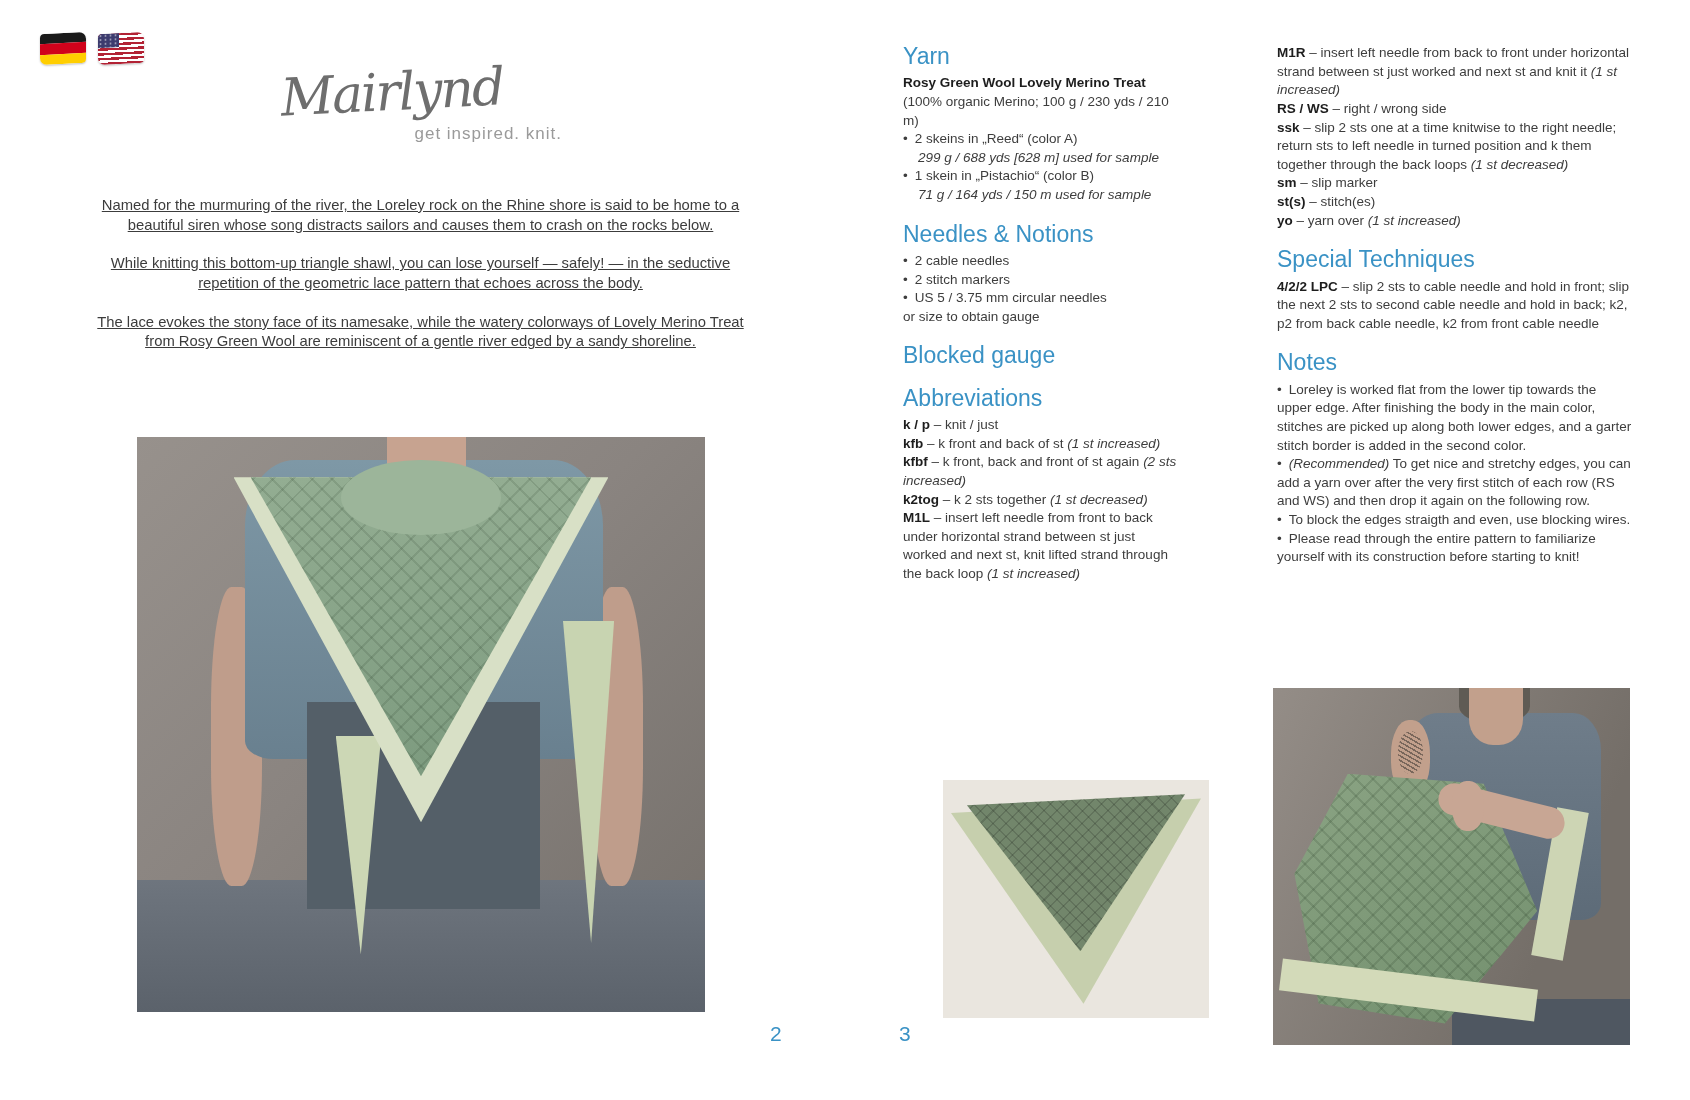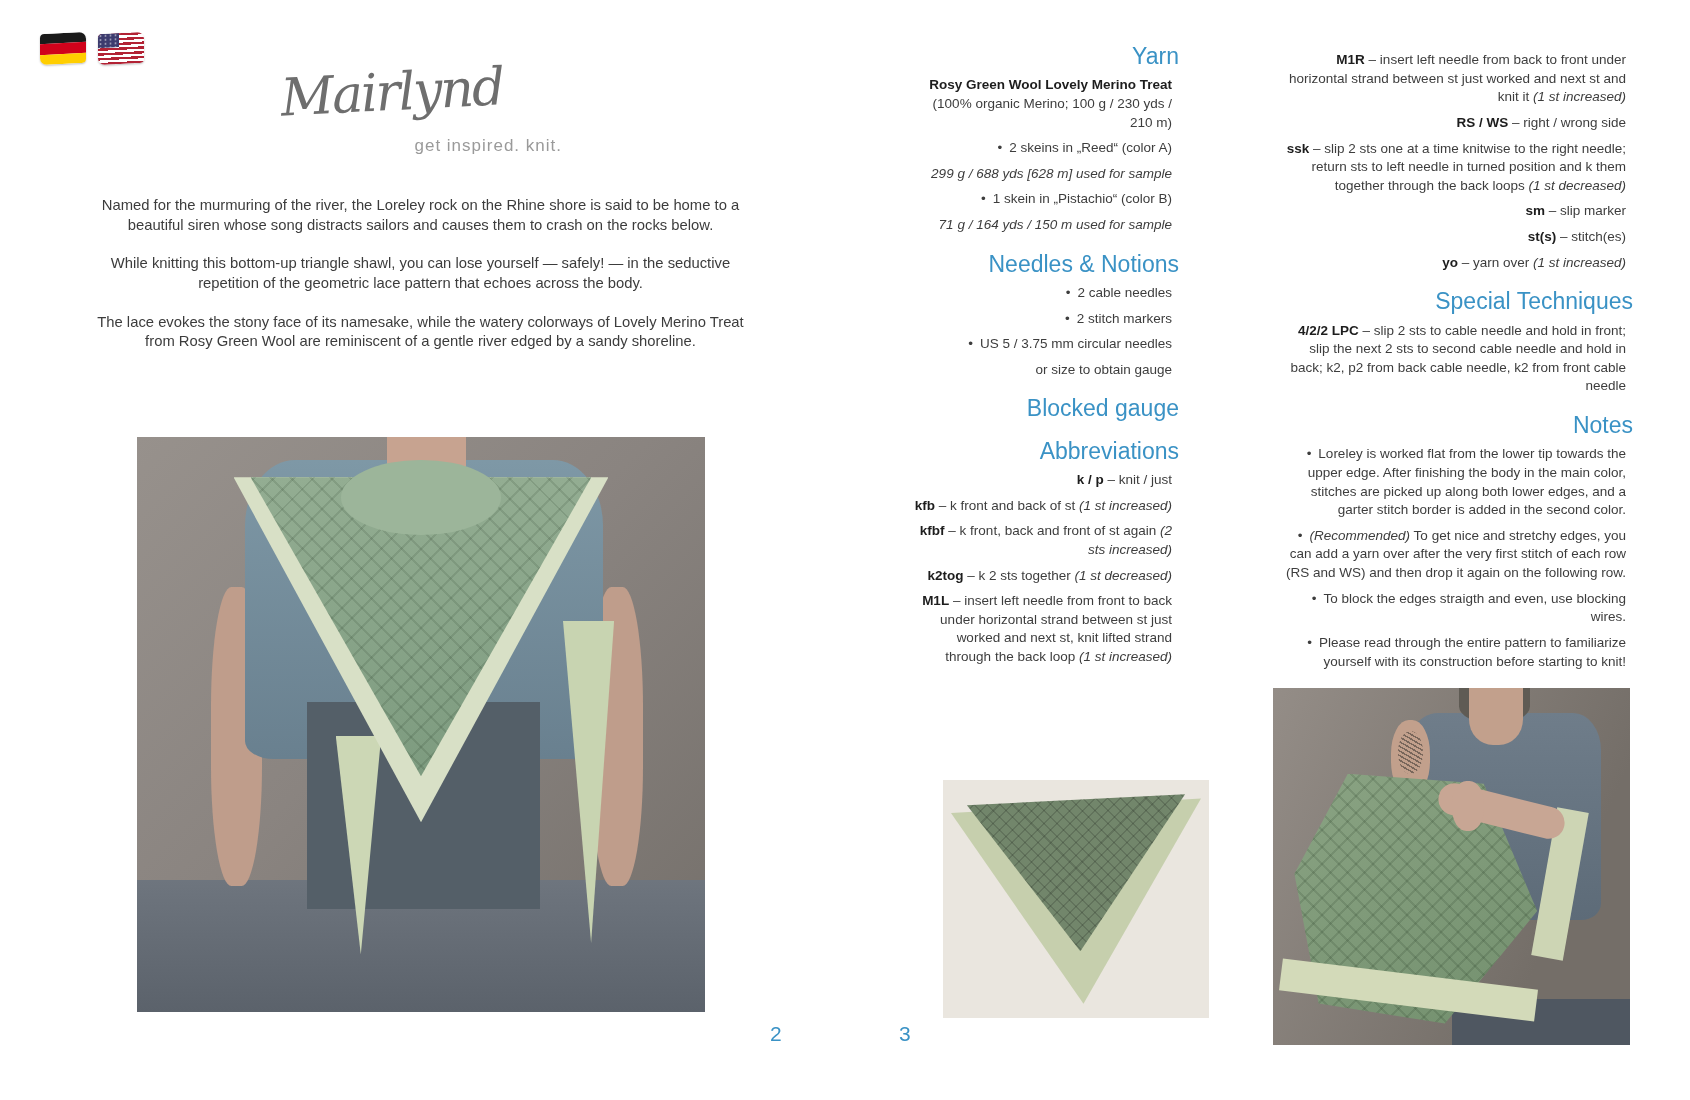--- a/index.html
+++ b/index.html
@@ -14,26 +14,26 @@
   .de-black{background:#1a1a1a;} .de-red{background:#d0021b;} .de-gold{background:#ffce00;}
   .us-stripes{position:absolute;inset:0;background:repeating-linear-gradient(#b22234 0 2.4px,#ffffff 2.4px 4.8px);}
   .us-canton{position:absolute;left:0;top:0;width:45%;height:45%;background:#3c3b6e;
              background-image:radial-gradient(#fff 0.7px,transparent 0.8px);background-size:5px 4px;}
 
   
   .logo-block{position:absolute;left:222px;top:62px;width:340px;}
   .logo-script{font-family:"DejaVu Serif",serif;font-style:italic;font-weight:400;
                font-size:52px;color:#6e6e6e;letter-spacing:-2px;transform:rotate(-3deg);
                text-align:center;}
-  .logo-tagline{font-size:17px;color:#9a9a9a;text-align:right;margin-top:14px;letter-spacing:1px;}
+  .logo-tagline{font-size:17px;color:#9a9a9a;text-align:right;margin-top:2px;letter-spacing:1px;}
 
   
   .intro{position:absolute;left:95px;top:196px;width:655px;text-align:center;
          font-size:14.8px;line-height:1.33;color:#3c3c3c;}
-  .intro p{margin:0 4px 19px 0;}
+  .intro p{margin:0 4px 19px 0;text-decoration:underline;}
 
   
   .photo{position:absolute;margin:0;overflow:hidden;}
   .photo div{position:absolute;}
 
   .photo-left{left:137px;top:437px;width:568px;height:575px;
               background:linear-gradient(135deg,#97918c 0%,#8a8480 45%,#746f6a 100%);}
   .pl-jeans{left:0;bottom:0;width:100%;height:23%;background:linear-gradient(#6e757e,#5b626b);}
   .pl-arm{top:26%;width:9%;height:52%;background:#bf9d8b;border-radius:40%;}
   .pl-arm.l{left:13%;} .pl-arm.r{right:11%;}
@@ -85,26 +85,26 @@
   .pr-band2{left:76%;top:34%;width:9%;height:42%;background:#cdd5b4;transform:rotate(10deg);}
   .pr-jeans{left:50%;top:87%;width:50%;height:13%;background:#4f5761;}
 
   
   .watermark{position:absolute;left:694px;top:902px;font-family:"DejaVu Serif",serif;
              font-weight:700;font-size:64px;color:#1d4434;letter-spacing:-2px;}
   .pagenum{position:absolute;top:1022px;font-size:21px;color:#3a92c5;}
   .pagenum.p2{left:770px;} .pagenum.p3{left:899px;}
 
   
-  .col{position:absolute;top:44px;font-size:13.5px;line-height:1.38;color:#3d3d3d;text-align:right;}
+  .col{position:absolute;top:44px;font-size:13.5px;line-height:1.38;color:#3d3d3d;}
   .col-mid{left:903px;width:276px;}
   .col-right{left:1277px;width:356px;}
   .h{font-weight:400;font-size:23px;color:#3a92c5;margin:17px 0 5px 0;line-height:1.1;}
   .sec:first-child .h{margin-top:0;}
-  .line{margin:7px;}
+  .line{margin:0;}
   .line b{color:#1d1d1d;}
   .dot{margin-right:7px;}
   .detail{font-style:italic;padding-left:15px;}
   .note{font-style:italic;}
   .entry i, .note-line i{font-style:italic;}
 </style>
 </head>
 <body>
 
 <div class="canvas">

